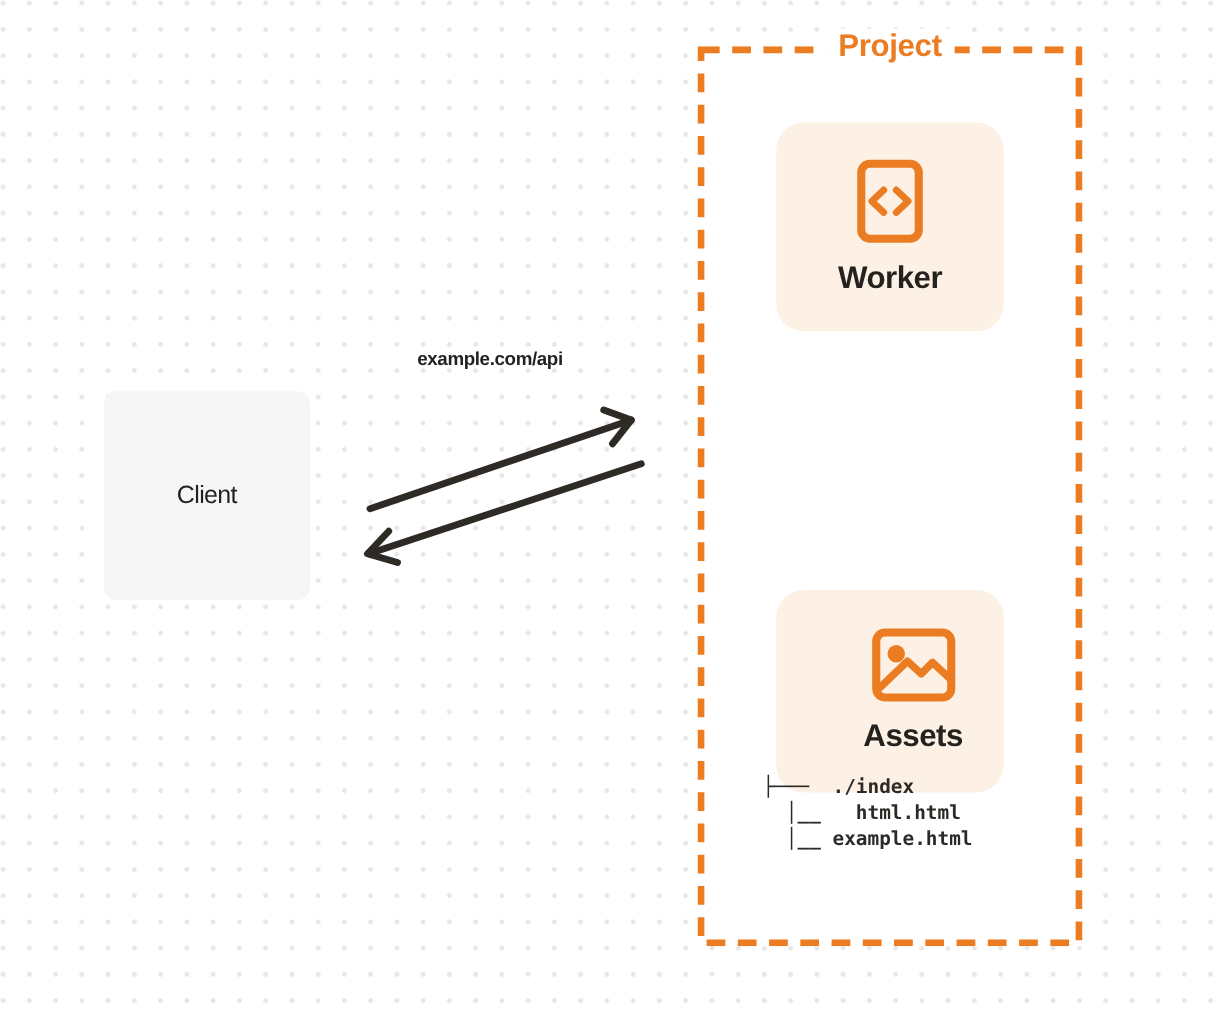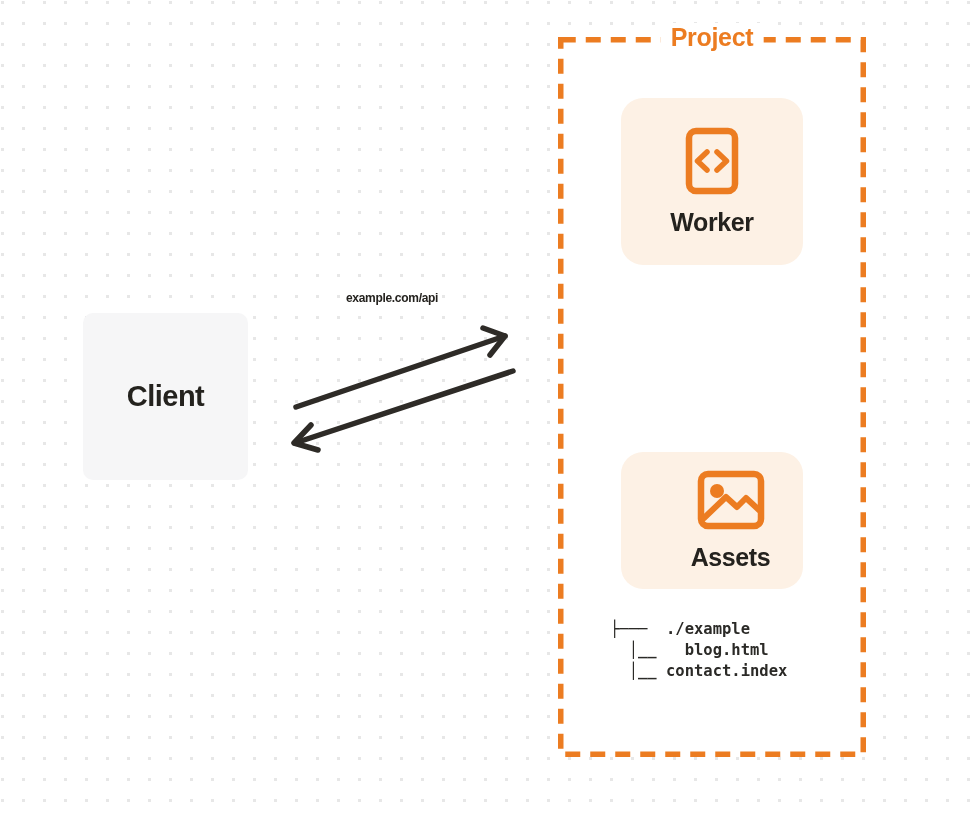--- a/index.html
+++ b/index.html
@@ -27,27 +27,27 @@
     background-position:13px 13px;
   }
   
   .client-box{
     position:absolute;left:83px;top:313px;width:165px;height:167px;
     background:var(--client_bg);
     border-radius:10px;
     display:flex;align-items:center;justify-content:center;
   }
   .client-box .node-label{
-    font-size:29px;font-weight:700;color:var(--ink);letter-spacing:-0.5px;
+    font-size:20px;font-weight:400;color:var(--ink);letter-spacing:-0.5px;
   }
   
   .conn-label{
-    position:absolute;left:277px;top:291px;width:230px;
+    position:absolute;left:277px;top:279px;width:230px;
     text-align:center;
-    font-size:12px;font-weight:700;color:var(--ink);letter-spacing:-0.3px;
+    font-size:15px;font-weight:700;color:var(--ink);letter-spacing:-0.3px;
   }
   svg.arrows{
     position:absolute;left:0;top:0;width:980px;height:818px;
     pointer-events:none;
   }
   .arrow-stroke{
     stroke:var(--arrow);stroke-width:5.5;fill:none;
     stroke-linecap:round;stroke-linejoin:round;
   }
   
@@ -72,21 +72,21 @@
   }
   
   .card{
     position:absolute;left:50%;transform:translateX(-50%);
     width:182px;
     background:var(--card_bg);
     border-radius:22px;
     display:flex;flex-direction:column;align-items:center;justify-content:center;
   }
   .card.worker{top:61px;height:167px;}
-  .card.assets{top:415px;height:137px;padding-left:37px;}
+  .card.assets{top:435px;height:162px;padding-left:37px;}
   .card .card-icon{display:block;margin-bottom:13px;}
   .orange-stroke{stroke:var(--orange);fill:none;}
   .orange-fill{fill:var(--orange);}
   .card .card-label{
     font-size:25px;font-weight:700;color:var(--ink);letter-spacing:-0.4px;
   }
   
   .file-tree{
     position:absolute;left:52px;top:582px;
     font-family:"DejaVu Sans Mono", monospace;
@@ -136,19 +136,19 @@
     <div class="card assets">
       <svg class="card-icon" width="68" height="60" viewBox="0 0 68 60">
         <rect class="orange-stroke" x="4" y="4" width="60" height="52" rx="7" stroke-width="6.5"></rect>
         <circle class="orange-fill" cx="20" cy="21" r="7"></circle>
         <polyline class="orange-stroke" points="7,48 29,27 40,37 49,28 62,40" stroke-width="6" stroke-linecap="round" stroke-linejoin="round"></polyline>
       </svg>
       <div class="card-label">Assets</div>
     </div>
 
     <div class="file-tree">
-      <div class="tree-line">├───  ./example</div>
-      <div class="tree-line">  │__   blog.html</div>
-      <div class="tree-line">  │__ contact.index</div>
+      <div class="tree-line">├───  ./index</div>
+      <div class="tree-line">  │__   html.html</div>
+      <div class="tree-line">  │__ example.html</div>
     </div>
   </div>
 
 </div>
 
 </body></html>

